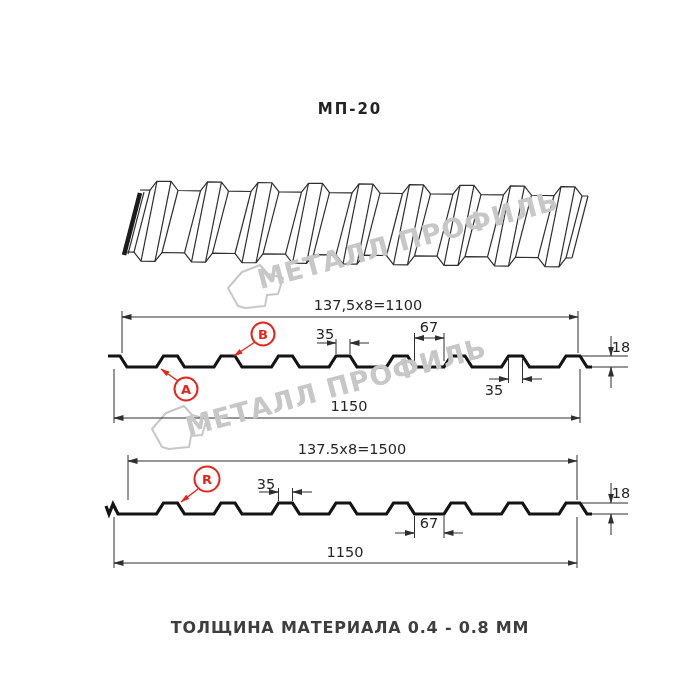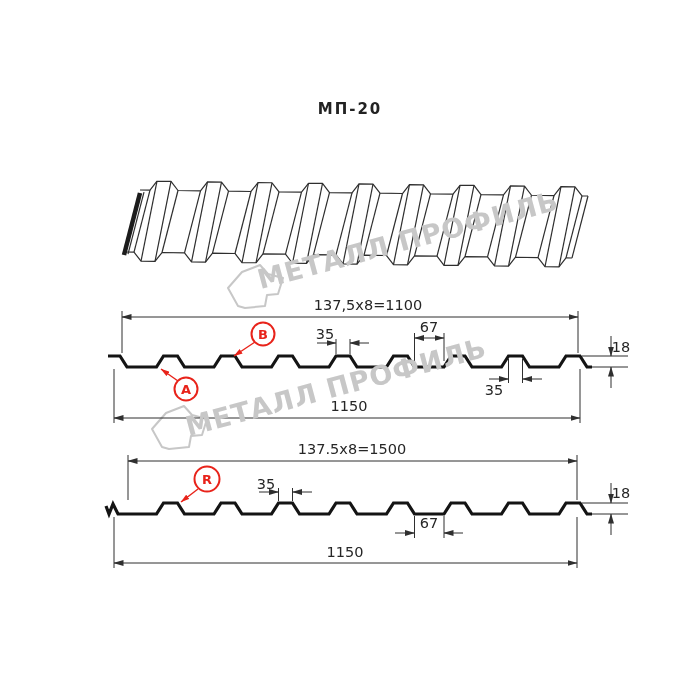--- a/index.html
+++ b/index.html
@@ -164,13 +164,14 @@
   <span class="t circ" style="left:263px;top:334px;">B</span>
 
   <span class="t dim" style="left:352px;top:449px;">137.5x8=1500</span>
   <span class="t dim" style="left:266px;top:484px;">35</span>
   <span class="t dim" style="left:621px;top:493px;">18</span>
   <span class="t dim" style="left:429px;top:523px;">67</span>
   <span class="t dim" style="left:345px;top:552px;">1150</span>
 
   <span class="t circ big" style="left:207px;top:479px;">R</span>
 
+  <span class="t foot" style="left:350px;top:627px;">ТОЛЩИНА МАТЕРИАЛА 0.4 - 0.8 ММ</span>
 </div>
 
 </body></html>

